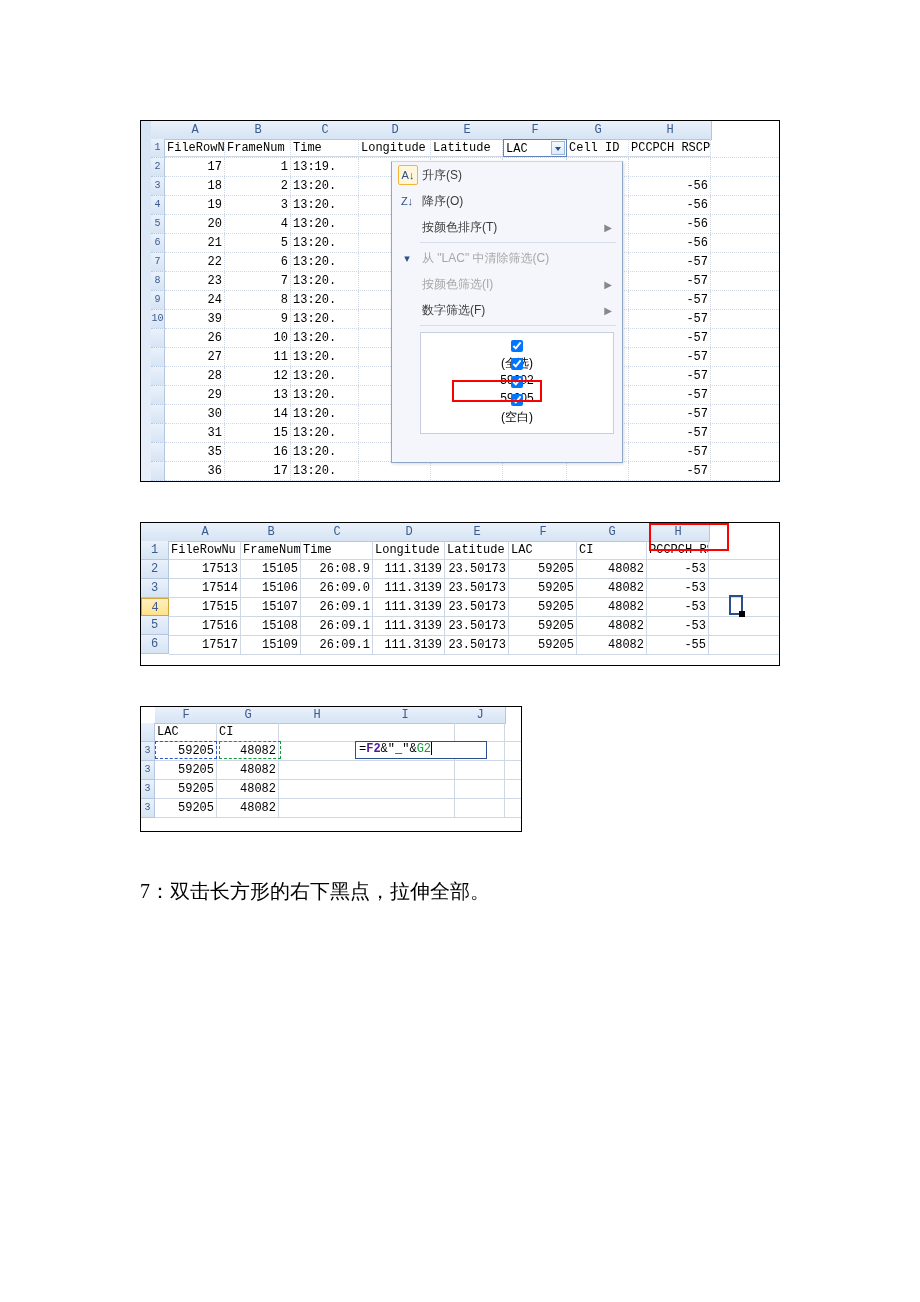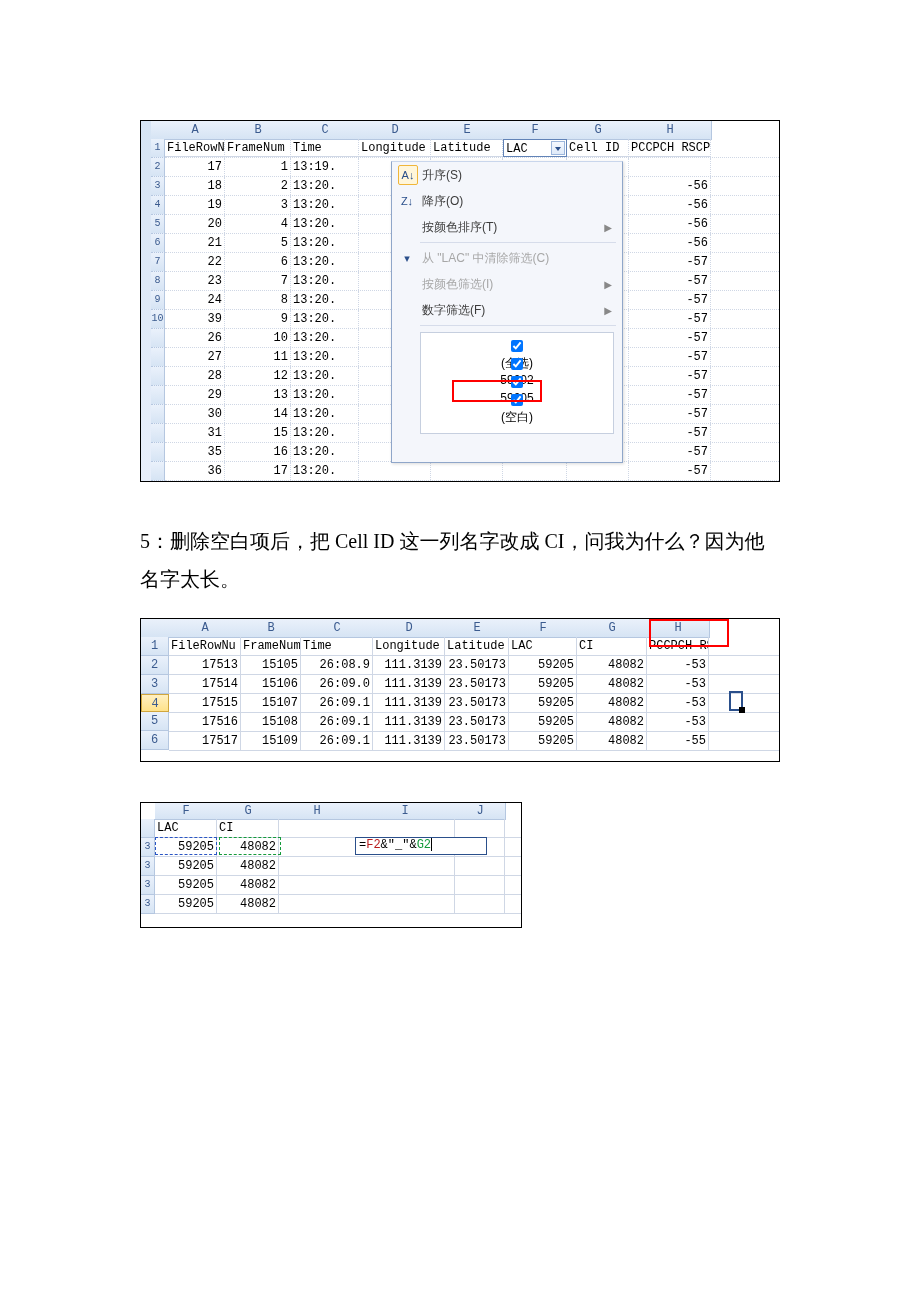--- a/index.html
+++ b/index.html
@@ -150,21 +150,21 @@
   .excel3 .grid3 { position:absolute; left:14px; top:16px; right:0; }
   .excel3 .grid3 .row { height:18px; display:flex; border-bottom:1px solid #cfd7e5; }
   .excel3 .grid3 .cell { border-right:1px solid #cfd7e5; line-height:18px; padding:0 2px; box-sizing:border-box; white-space:nowrap; overflow:hidden; }
   .e3F{width:62px;text-align:right;} .e3G{width:62px;text-align:right;} .e3H{width:76px;text-align:right;margin-top:37px;}
   .e3I{width:100px;text-align:left;} .e3J{width:50px;}
   .excel3 .hdr3 .cell { text-align:left; }
   .excel3 .refF { position:absolute; left:14px; top:34px; width:60px; height:16px; border:1px dashed #2a55c4; pointer-events:none; }
   .excel3 .refG { position:absolute; left:78px; top:34px; width:60px; height:16px; border:1px dashed #149a3a; pointer-events:none; }
   .excel3 .editI { position:absolute; left:214px; top:34px; width:130px; height:16px; border:1px solid #2a4f8b; background:#fff; pointer-events:none; }
   .excel3 .formula { position:absolute; left:218px; top:35px; font-size:12px; font-family:"Courier New",monospace; }
-  .excel3 .formula .fF { color:#b91c1c; }
+  .excel3 .formula .fF { color:#4c1d95;font-weight:bold; }
   .excel3 .formula .fG { color:#149a3a; }
   .excel3 .cursor { display:inline-block; width:1px; height:13px; background:#000; vertical-align:middle; }
 </style>
 </head>
 <body>
 
 <div class="page">
 
   <div class="img-box excel1">
     <div class="gutter"></div>
@@ -424,21 +424,20 @@
           </div>
         <div class="dd-check">
             <input type="checkbox" checked="" style="">
             <span>(空白)</span>
           </div>
       </div>
       <div class="dd-redbox"></div>
     </div>
   </div>
 
-  <p class="para"><span>5：删除空白项后，把 Cell ID 这一列名字改成 CI，问我为什么？因为他名字太长。</span></p>
 
   <div class="img-box excel2">
     <div class="corner2"></div>
     <div id="e2-colheads">
         <div class="colhead2" style="left: 28px; width: 72px;">A</div>
         <div class="colhead2" style="left: 100px; width: 60px;">B</div>
         <div class="colhead2" style="left: 160px; width: 72px;">C</div>
         <div class="colhead2" style="left: 232px; width: 72px;">D</div>
         <div class="colhead2" style="left: 304px; width: 64px;">E</div>
         <div class="colhead2" style="left: 368px; width: 68px;">F</div>
@@ -574,14 +573,15 @@
         </div>
       </div>
     <div class="refF"></div>
     <div class="refG"></div>
     <div class="editI"></div>
     <div class="formula">
       <span>=</span><span class="fF">F2</span><span>&amp;"_"&amp;</span><span class="fG">G2</span><span class="cursor"></span>
     </div>
   </div>
 
+  <p class="para"><span>7：双击长方形的右下黑点，拉伸全部。</span></p>
 
 </div>
 
 </body></html>

